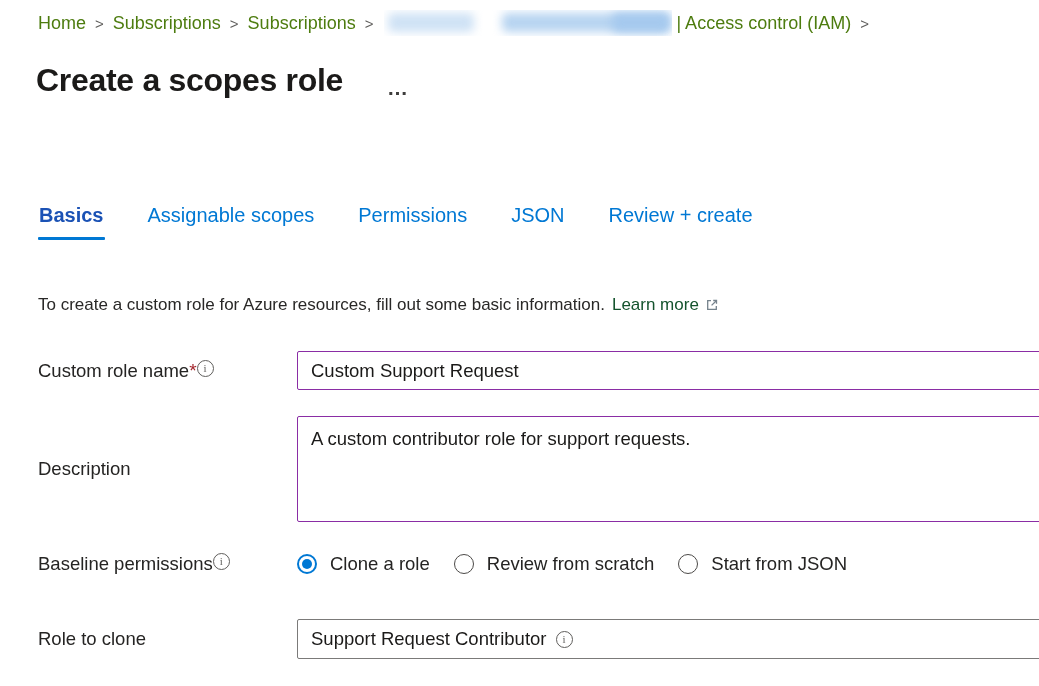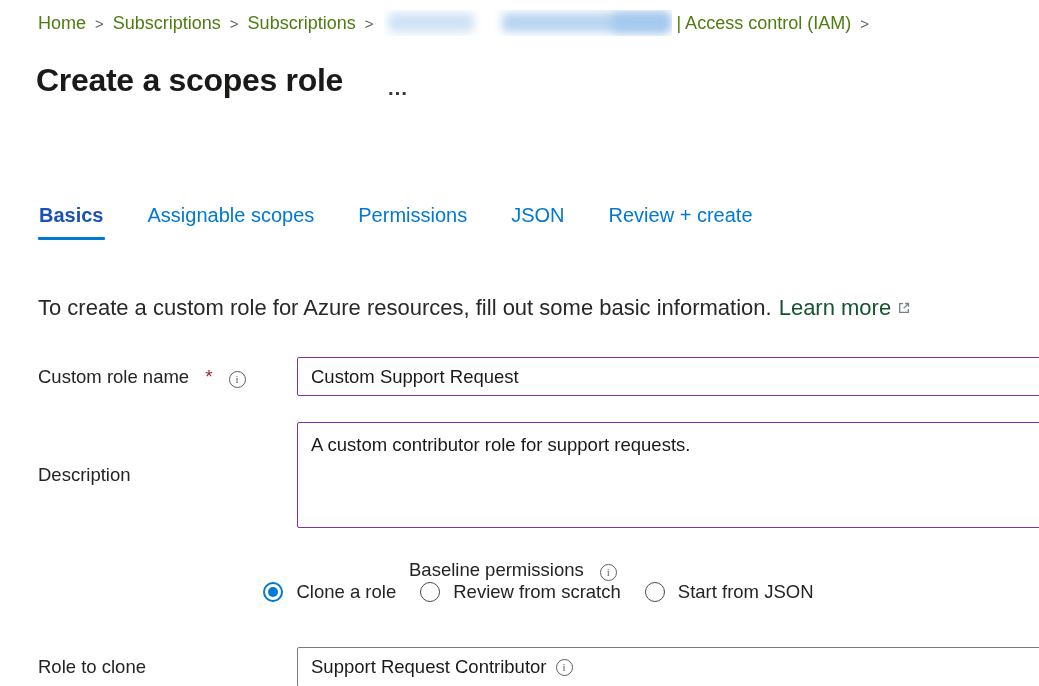--- a/index.html
+++ b/index.html
@@ -25,42 +25,42 @@
   h1 { font-size: 32px; font-weight: 700; color: #1b1a19; margin: 0; letter-spacing: -0.3px; line-height: 40px; }
   .more-btn { background: none; border: none; color: #3d3c3b; font-size: 21px; font-weight: 700; margin: 0 0 2px 44px; padding: 0; cursor: pointer; line-height: 1; letter-spacing: 1px; }
 
   
   .tabs { display: flex; gap: 42px; margin: 102px 0 0 38px; }
   .tab { font-size: 20px; color: #0078d4; padding: 0 1px 12px 1px; position: relative; cursor: pointer; line-height: 26px; }
   .tab.active { color: #1b52b5; font-weight: 700; }
   .tab.active::after { content: ""; position: absolute; left: 0; right: 0; bottom: 0; height: 3px; background: #0078d4; border-radius: 1px; }
 
   
-  .intro { margin: 55px 0 0 38px; font-size: 22px; color: #292827; display: flex; align-items: center; white-space: nowrap; }
+  .intro { margin: 55px 0 0 38px; font-size: 17px; color: #292827; display: flex; align-items: center; white-space: nowrap; }
   .learn-more { color: #14532d; text-decoration: none; cursor: pointer; margin-left: 7px; }
   .ext-icon { margin-left: 5px; display: inline-flex; }
 
   
   .form { margin-left: 38px; }
   .row { display: flex; }
-  .label-cell { width: 259px; flex-shrink: 0; display: flex; align-items: flex-end; gap: 16px; font-size: 18.5px; color: #252423; }
+  .label-cell { width: 259px; flex-shrink: 0; display: flex; align-items: flex-start; gap: 0; font-size: 18.5px; color: #252423; }
   .required { color: #a4262c; font-size: 19px; }
   .info-icon { width: 17px; height: 17px; border: 1px solid #5f5e5c; border-radius: 50%; box-sizing: border-box;
                display: inline-flex; align-items: center; justify-content: center; color: #5f5e5c; cursor: pointer; flex-shrink: 0; }
   .info-icon::after { content: "i"; font-size: 11px; font-family: "Liberation Serif", serif; line-height: 1; }
 
   .row-name { margin-top: 36px; align-items: center; }
   .text-input { flex: 1; margin-right: -14px; height: 37px; border: 1px solid #8a2da5; border-radius: 2px;
                 font-size: 18.5px; padding: 0 13px; color: #1b1a19; font-family: inherit; outline: none; }
 
   .row-desc { margin-top: 26px; align-items: center; }
   .textarea { flex: 1; margin-right: -14px; height: 84px; border: 1px solid #8a2da5; border-radius: 2px;
               font-size: 18.5px; padding: 10px 13px; color: #1b1a19; font-family: inherit; resize: none; outline: none; line-height: 1.3; }
 
-  .row-radios { margin-top: 31px; align-items: center; flex-direction: column; }
+  .row-radios { margin-top: 31px; align-items: center; }
   .radio-group { display: flex; align-items: flex-end; gap: 24px; font-size: 18.5px; color: #252423; }
   .radio-option { display: flex; align-items: center; gap: 13px; cursor: pointer; }
   .radio { width: 20px; height: 20px; border-radius: 50%; border: 1px solid #4c4a48; box-sizing: border-box; background: #fff; flex-shrink: 0; }
   .radio.selected { border: 2px solid #0078d4; display: flex; align-items: center; justify-content: center; }
   .radio.selected::after { content: ""; width: 10px; height: 10px; border-radius: 50%; background: #0078d4; }
 
   .row-clone { margin-top: 44px; align-items: center; }
   .combo { flex: 1; margin-right: -14px; height: 38px; box-sizing: content-box; border: 1px solid #7b7a79; border-radius: 2px;
            display: flex; align-items: center; gap: 9px; padding: 0 13px; font-size: 18.5px; color: #1b1a19; cursor: pointer; background: #fff; }
 </style>

